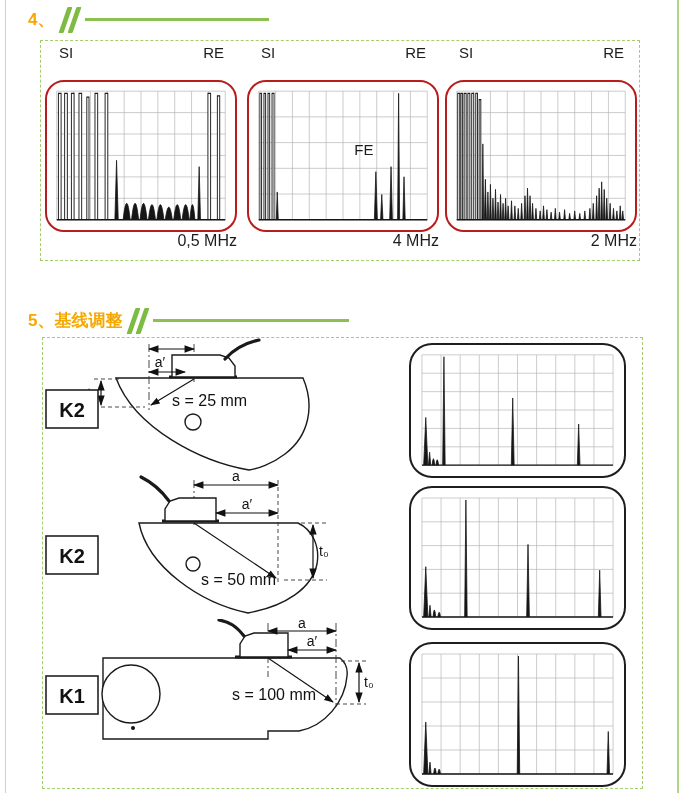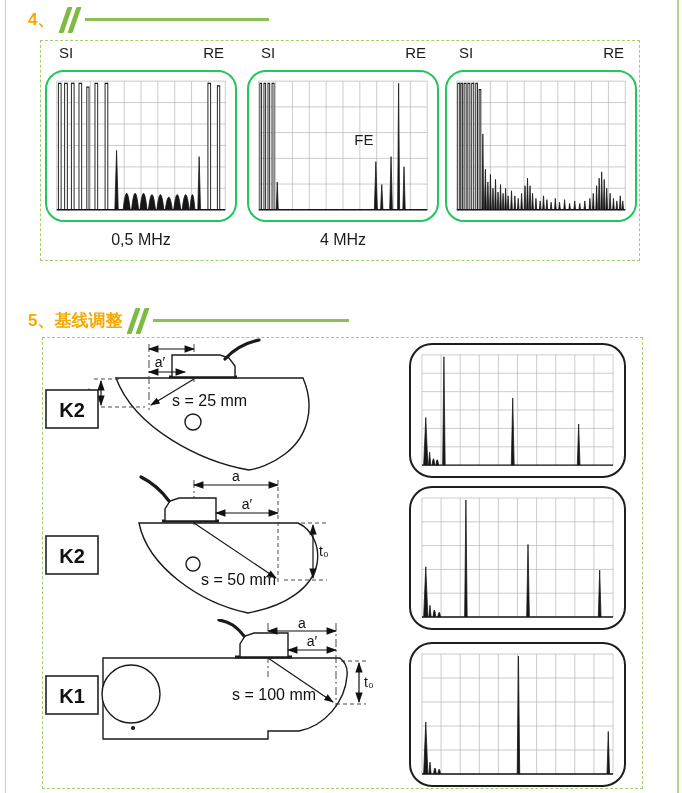--- a/index.html
+++ b/index.html
@@ -11,26 +11,26 @@
 
   .sec-header{position:absolute;display:flex;align-items:center;height:28px;white-space:nowrap}
   .sec-num,.sec-title{color:#f6a800;font-weight:bold;font-size:17px}
   .slashes{display:flex;margin-left:5px;margin-top:2px}
   .slashes i{display:block;width:4.5px;height:26px;background:#7dbb42;transform:skewX(-19deg);margin-left:4px;border-radius:1px}
   .hline{height:3px;background:#8cc152;margin-left:9px}
 
   .dash-box{position:absolute;border:1.5px dashed #a3ce6e;box-sizing:border-box}
 
   .screen-col{position:absolute;top:4px;width:192px}
-  .screen-labels{display:flex;justify-content:space-between;padding:0 13px 8px 14px;
+  .screen-labels{display:flex;justify-content:space-between;padding:0 13px 18px 14px;
                  font-size:15px;height:16px;line-height:16px;color:#1c1c1c}
-  .bezel{position:relative;margin-top:1px;height:152px;border:2px solid #22c55e;border-radius:19px;
+  .bezel{position:relative;margin-top:1px;height:152px;border:2px solid #b91c1c;border-radius:19px;
          padding:7px 8px;box-sizing:border-box;background:#fff}
   .bezel svg{width:100%;height:100%;display:block}
-  .caption{text-align:center;font-size:16px;margin-top:9px;color:#1c1c1c}
+  .caption{text-align:right;font-size:16px;color:#1c1c1c}
   .fe{position:absolute;left:56%;top:40%;font-size:15px;color:#1c1c1c}
 
   .rscope{position:absolute;left:366px;width:217px;border:2px solid #1e1e1e;border-radius:23px;
           padding:8px 9px;box-sizing:border-box;background:#fff}
   .rscope svg{width:100%;height:100%;display:block}
 
   .diag{position:absolute}
   .diag .blk{fill:#fff;stroke:#1a1a1a;stroke-width:1.4}
   .diag .shoe{stroke:#1a1a1a;stroke-width:3;fill:none}
   .diag .cable{fill:none;stroke:#1a1a1a;stroke-width:3.2;stroke-linecap:round}
@@ -99,20 +99,21 @@
       <span>RE</span>
     </div>
     <div class="bezel">
       <svg preserveAspectRatio="none" viewBox="0 0 200 124">
           <path d="M2,2V121M21.6,2V121M41.2,2V121M60.8,2V121M80.4,2V121M100,2V121M119.6,2V121M139.2,2V121M158.8,2V121M178.4,2V121M198,2V121M2,2H198M2,21.833333333333332H198M2,41.666666666666664H198M2,61.5H198M2,81.33333333333333H198M2,101.16666666666667H198M2,121H198" fill="none" stroke="#b4b4b4" stroke-width="0.7"></path>
           <path d="M31.400000000000002,121L32.38,50.8L33.36,121M34.144,121L35.32,83.56L36.496,121M37.28000000000001,121L38.260000000000005,95.26L39.24,121M40.220000000000006,121L41.2,88.24L42.18,121M43.160000000000004,121L44.14,101.11L45.12,121M46.1,121L47.08,92.92L48.059999999999995,121M49.040000000000006,121L50.02,104.62L51,121M51.980000000000004,121L52.96,97.6L53.94,121M54.92,121L55.9,105.78999999999999L56.879999999999995,121M57.86,121L58.839999999999996,101.11L59.81999999999999,121M60.8,121L61.779999999999994,108.13L62.75999999999999,121M64.72,121L65.7,103.45L66.68,121M68.64,121L69.62,108.13L70.60000000000001,121M72.55999999999999,121L73.53999999999999,110.47L74.52,121M76.48,121L77.46000000000001,105.78999999999999L78.44000000000001,121M80.39999999999999,121L81.38,98.77L82.36,121M83.34,121L84.32000000000001,91.75L85.30000000000001,121M86.27999999999999,121L87.25999999999999,98.77L88.24,121M89.22,121L90.2,105.78999999999999L91.18,121M93.14,121L94.12,110.47L95.10000000000001,121M98.04,121L99.02000000000001,112.81L100.00000000000001,121M101.96000000000001,121L102.94000000000001,108.13L103.92000000000002,121M105.87999999999998,121L106.85999999999999,111.64L107.83999999999999,121M110.77999999999999,121L111.75999999999999,113.98L112.74,121M115.67999999999999,121L116.66,110.47L117.64,121M120.57999999999998,121L121.55999999999999,113.98L122.53999999999999,121M126.46000000000001,121L127.44000000000001,111.64L128.42000000000002,121M132.34,121L133.32,115.15L134.29999999999998,121M138.22,121L139.2,112.81L140.17999999999998,121M144.1,121L145.07999999999998,115.15L146.05999999999997,121M149.98,121L150.95999999999998,112.81L151.93999999999997,121M155.86,121L156.84,110.47L157.82,121M159.78,121L160.76,105.78999999999999L161.73999999999998,121M163.70000000000002,121L164.68,98.77L165.66,121M166.64,121L167.61999999999998,91.75L168.59999999999997,121M169.58,121L170.56,85.9L171.54,121M172.52,121L173.5,92.92L174.48,121M175.46,121L176.44,101.11L177.42,121M179.38,121L180.35999999999999,105.78999999999999L181.33999999999997,121M183.30000000000004,121L184.28000000000003,110.47L185.26000000000002,121M187.22,121L188.2,112.81L189.17999999999998,121M191.14,121L192.11999999999998,108.13L193.09999999999997,121M194.08,121L195.06,112.81L196.04,121" fill="#161616" stroke="#161616" stroke-width="0.8"></path>
           <path d="M3.176,121L3.176,4L5.5280000000000005,4L5.5280000000000005,121M6.8999999999999995,121L6.8999999999999995,4L8.86,4L8.86,121M10.624,121L10.624,4L12.976,4L12.976,121M14.936000000000002,121L14.936000000000002,4L17.288,4L17.288,121M19.444,121L19.444,4L21.795999999999996,4L21.795999999999996,121M24.148,121L24.148,4L26.108,4L26.108,121M28.067999999999994,121L28.067999999999994,9.850000000000009L30.027999999999995,9.850000000000009L30.027999999999995,121" fill="#ffffff" stroke="#1c1c1c" stroke-width="1.1"></path>
           <path d="M2,121H198" stroke="#161616" stroke-width="1.4" fill="none"></path>
         </svg>
     </div>
+    <div class="caption">2 MHz</div>
   </div>
 </div>
 
 <div class="sec-header" style="left:28px;top:306px">
   <span class="sec-num">5、</span>
   <span class="sec-title">基线调整</span>
   <span class="slashes">
       <i></i>
       <i></i>
     </span>

